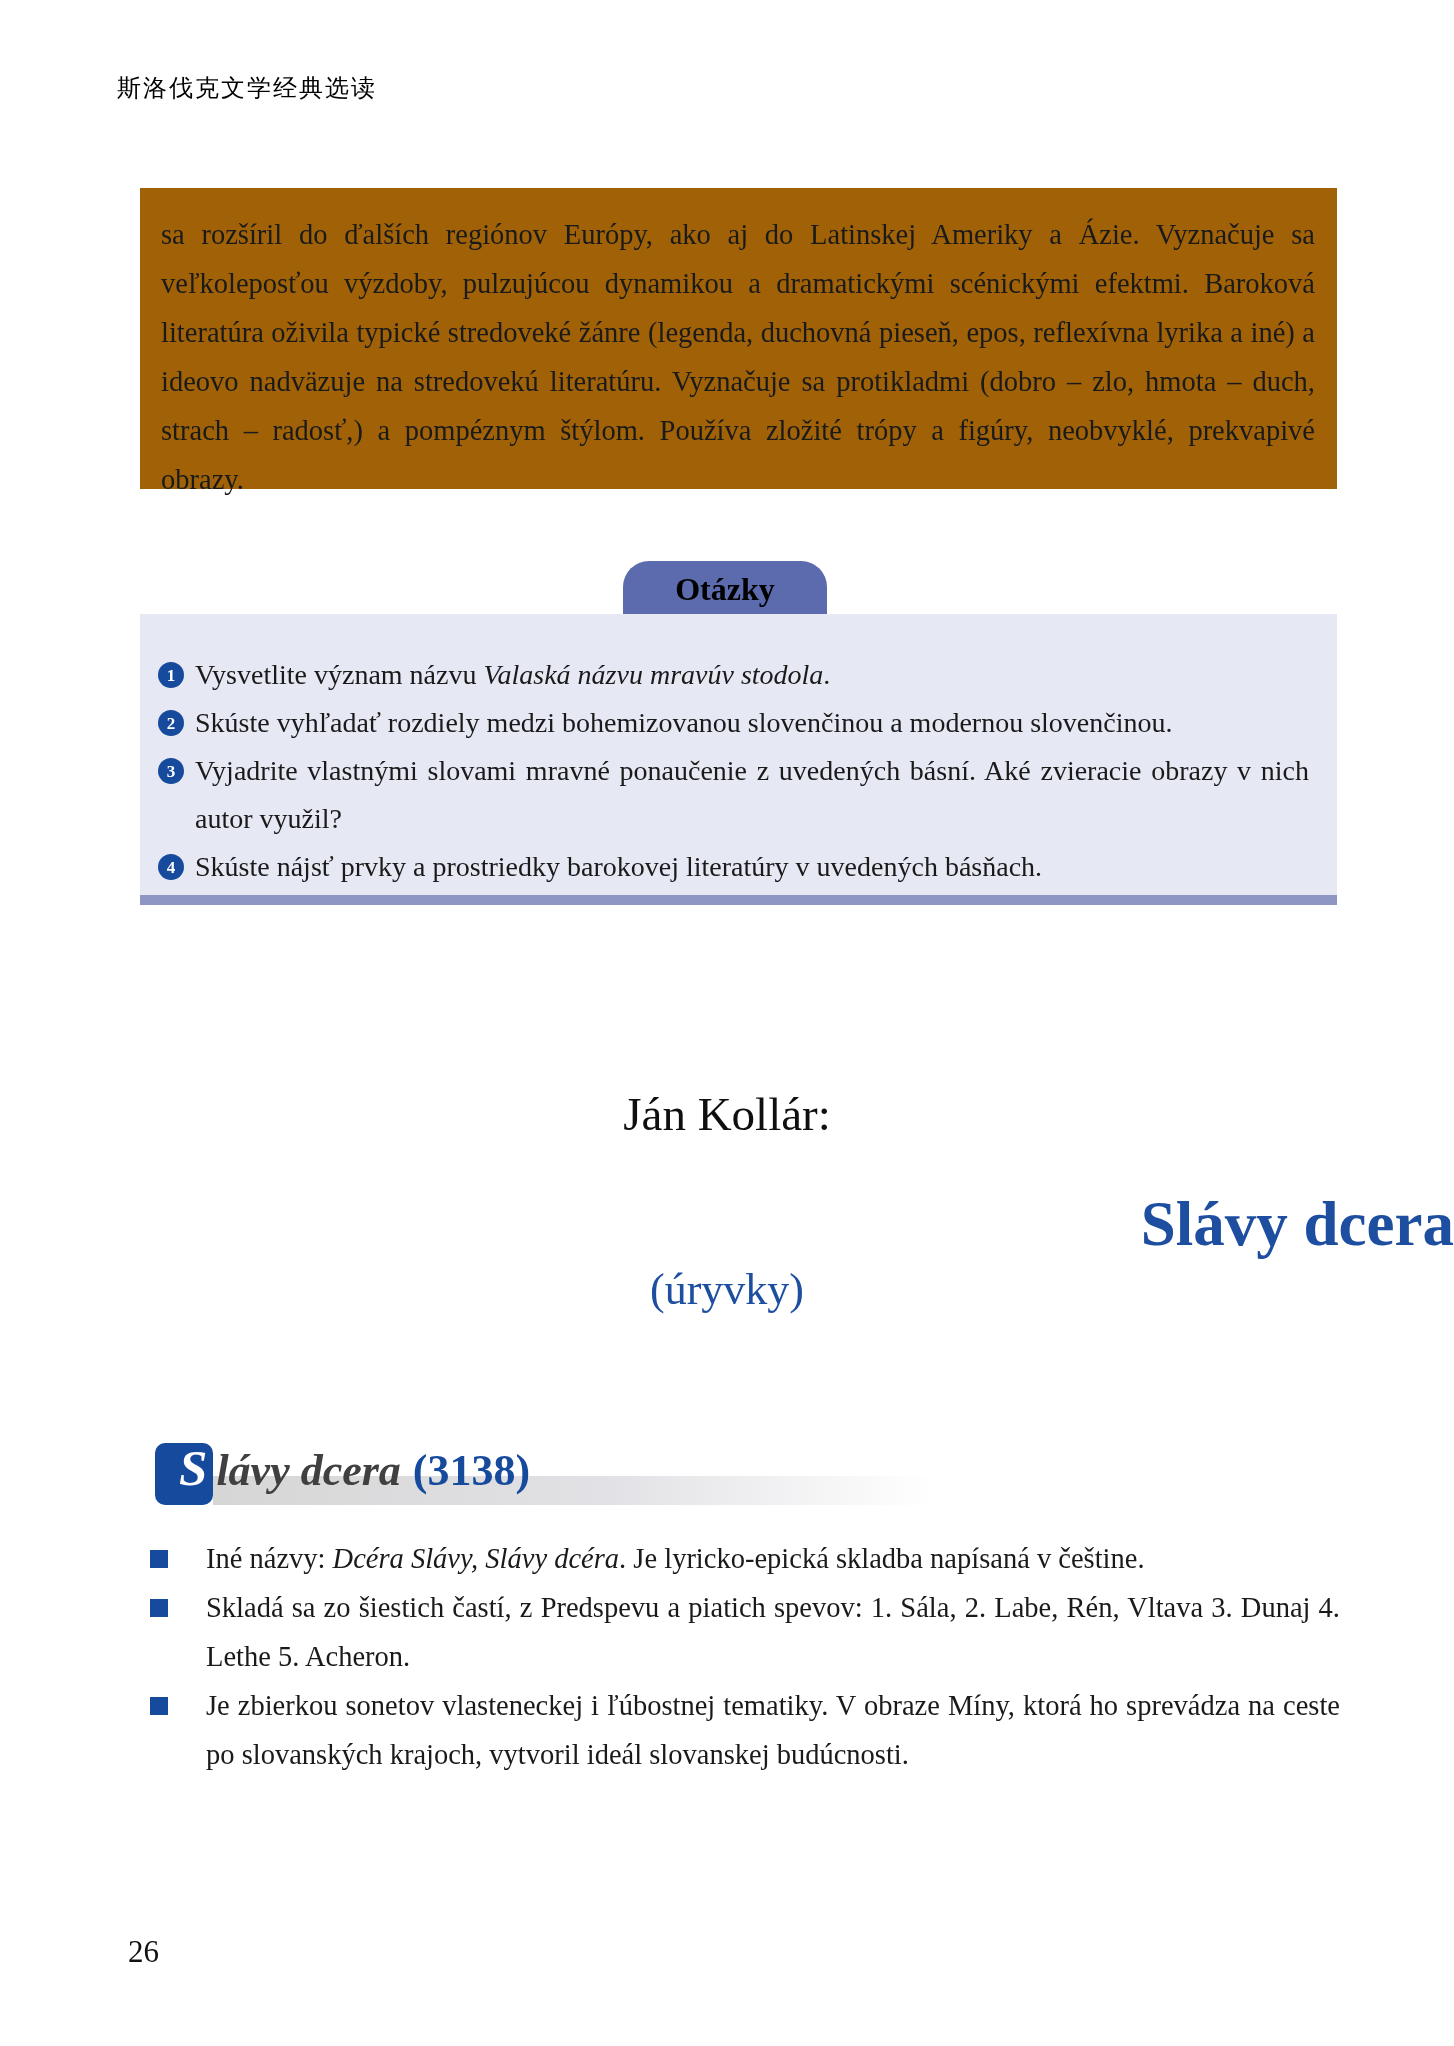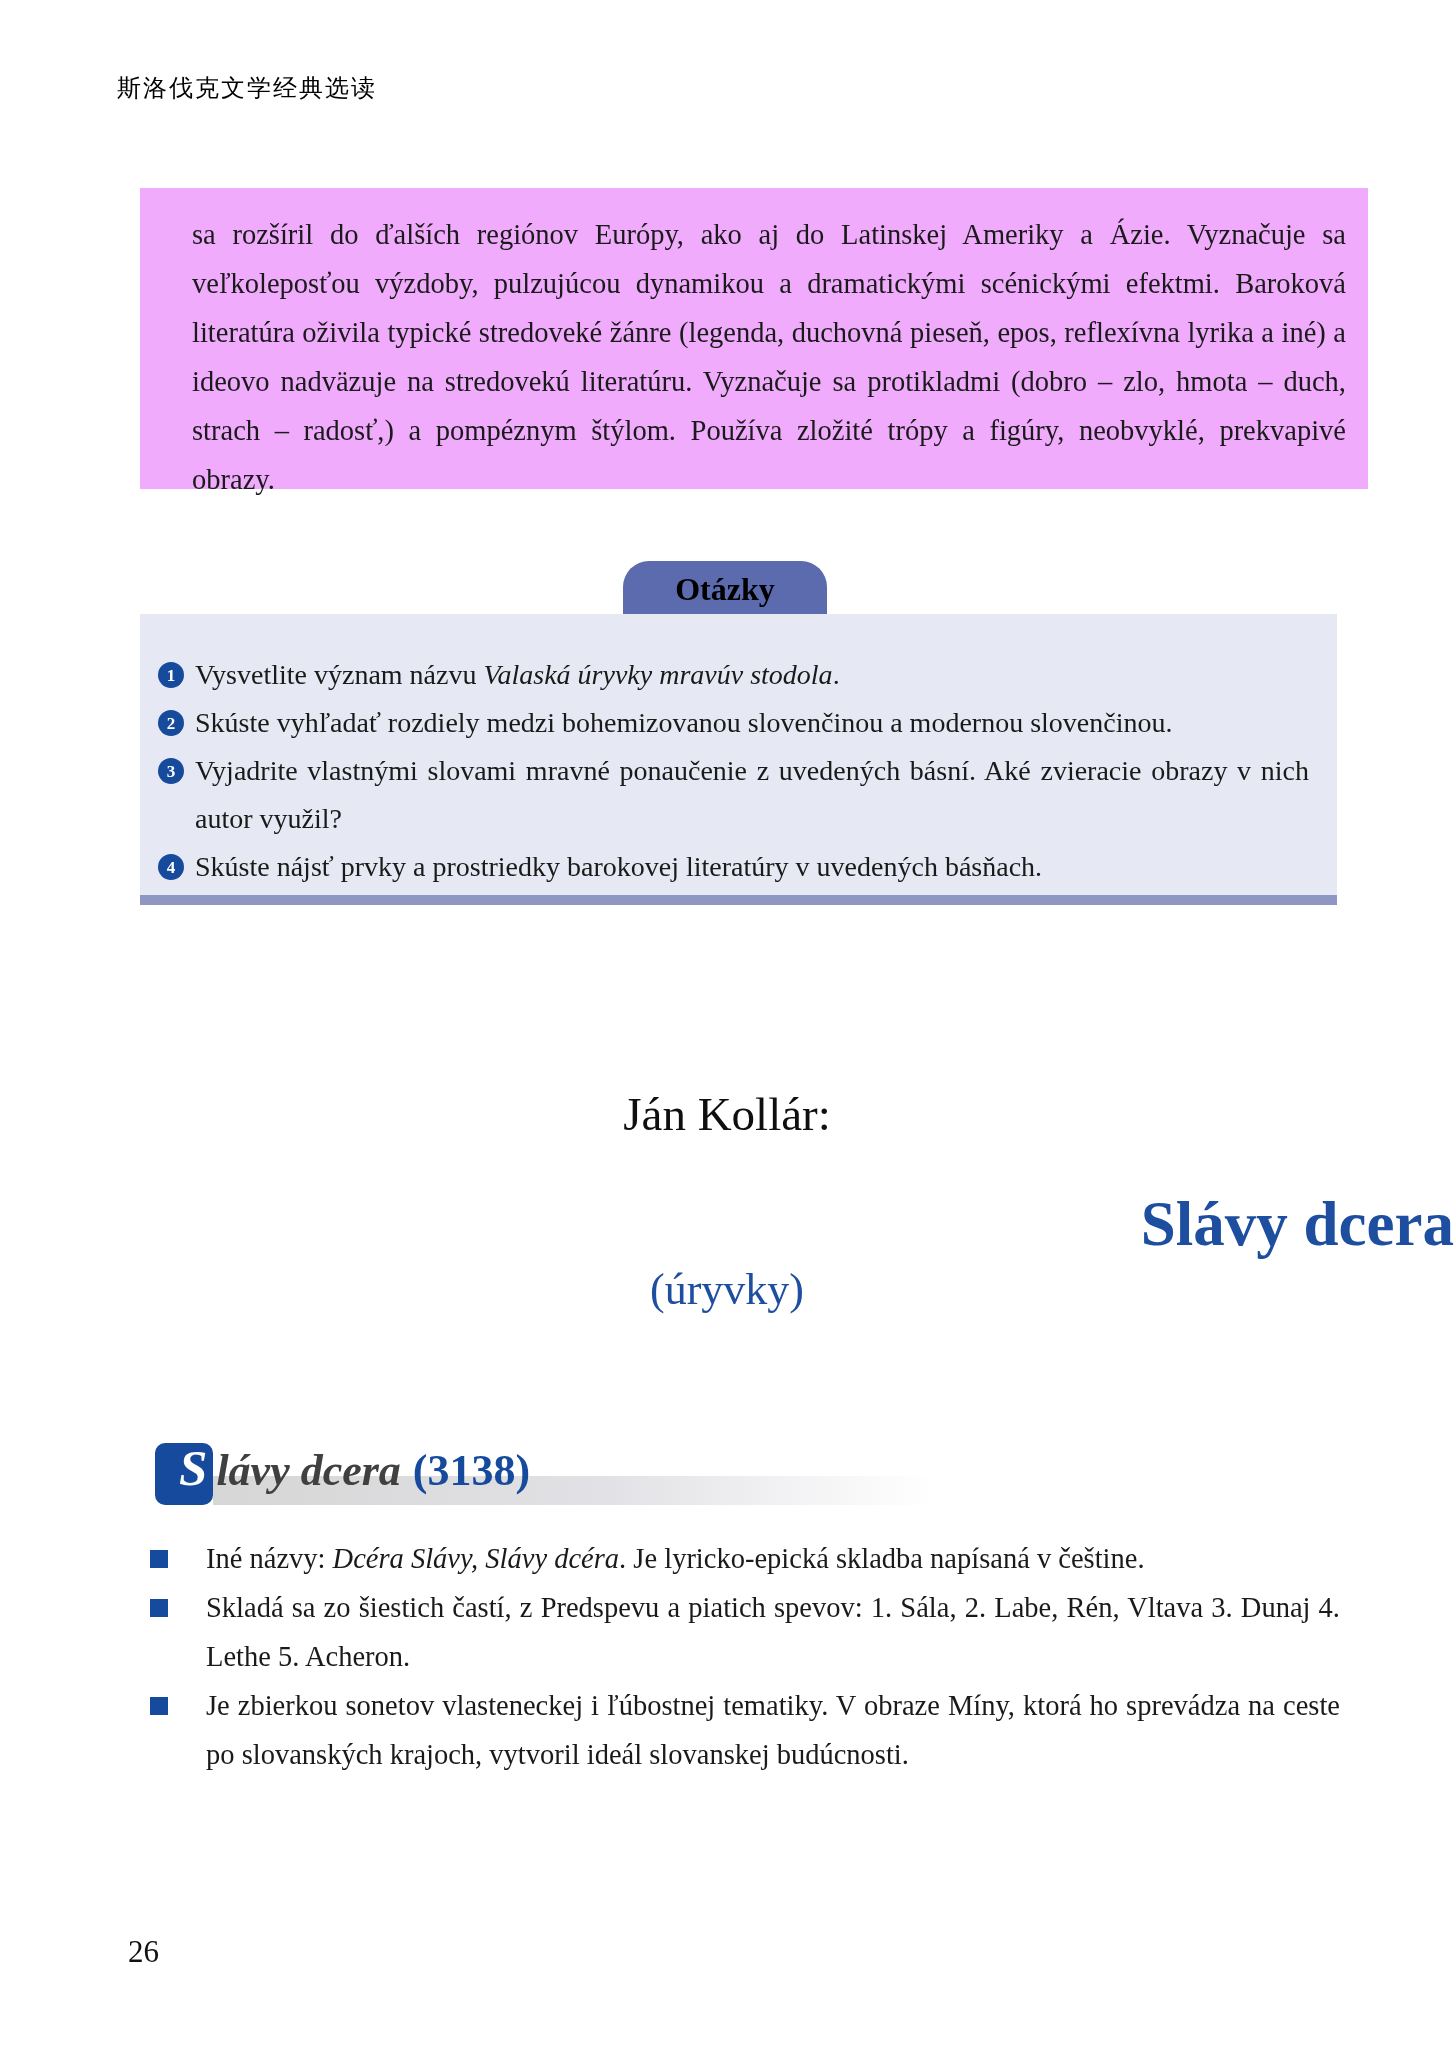--- a/index.html
+++ b/index.html
@@ -8,22 +8,21 @@
     font-family:"Liberation Serif","DejaVu Serif",serif; color:#1a1a1a;
     overflow:hidden;
   }
   .running-header {
     position:absolute; left:117px; top:72px;
     font-size:24px; letter-spacing:2px; color:#000;
   }
   
   .intro-box {
     position:absolute; left:140px; top:188px; width:1197px; height:301px;
-    background:#f0abfc;
-    padding-left:31px;
+    background:#a16207;
   }
   .intro-box p {
     margin:0; padding:22px 22px 0 21px;
     font-size:28.5px; line-height:49px; text-align:justify;
   }
   
   .otazky-tab {
     position:absolute; left:623px; top:561px; width:204px; height:67px;
     background:#5b6bad; border-radius:26px 26px 0 0;
     color:#000000; font-size:32px; font-weight:bold;
@@ -94,21 +93,21 @@
 
   <div class="intro-box">
     <p>sa rozšíril do ďalších regiónov Európy, ako aj do Latinskej Ameriky a Ázie. Vyznačuje sa veľkoleposťou výzdoby, pulzujúcou dynamikou a dramatickými scénickými efektmi. Baroková literatúra oživila typické stredoveké žánre (legenda, duchovná pieseň, epos, reflexívna lyrika a iné) a ideovo nadväzuje na stredovekú literatúru. Vyznačuje sa protikladmi (dobro – zlo, hmota – duch, strach – radosť,) a pompéznym štýlom. Používa zložité trópy a figúry, neobvyklé, prekvapivé obrazy.</p>
   </div>
 
   <div class="otazky-tab">Otázky</div>
 
   <div class="questions-box">
     <div class="q-row">
       <span class="q-badge">1</span>
-      <div class="q-text"><span>Vysvetlite význam názvu </span><span class="it">Valaská úryvky mravúv stodola</span><span>.</span></div>
+      <div class="q-text"><span>Vysvetlite význam názvu </span><span class="it">Valaská názvu mravúv stodola</span><span>.</span></div>
     </div>
     <div class="q-row">
       <span class="q-badge">2</span>
       <div class="q-text">Skúste vyhľadať rozdiely medzi bohemizovanou slovenčinou a modernou slovenčinou.</div>
     </div>
     <div class="q-row">
       <span class="q-badge">3</span>
       <div class="q-text">Vyjadrite vlastnými slovami mravné ponaučenie z uvedených básní. Aké zvieracie obrazy v nich autor využil?</div>
     </div>
     <div class="q-row">

